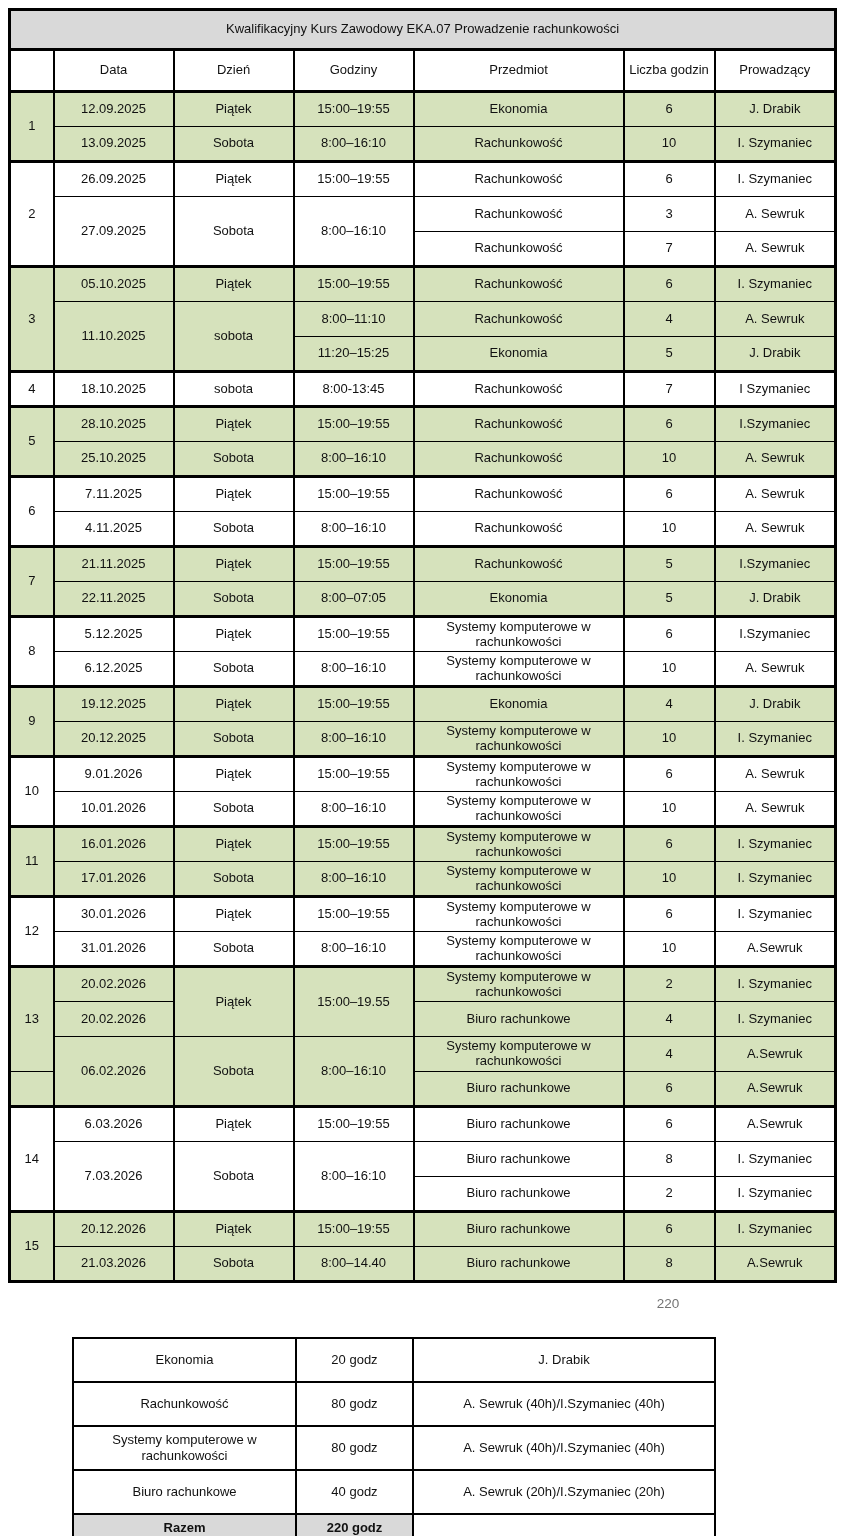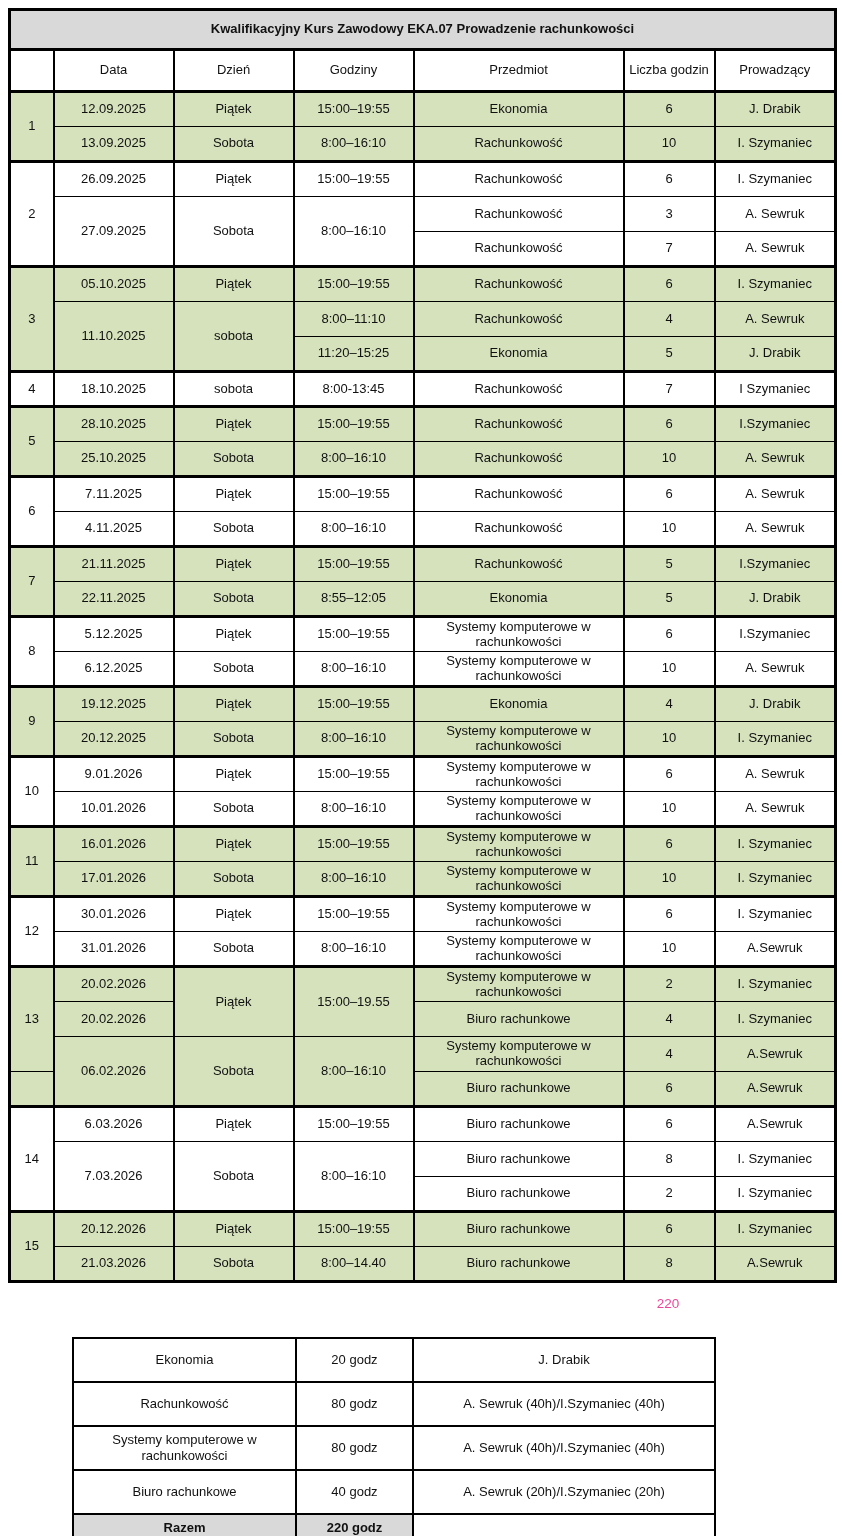--- a/index.html
+++ b/index.html
@@ -9,28 +9,28 @@
 
   
   .sched { width:826px; border:3px solid #000; }
   .sched td, .sched th {
     border:solid #000; border-width:1px 2px;
     text-align:center; vertical-align:middle;
     font-size:13px; padding:1px 4px; line-height:1.12; overflow:hidden;
   }
   .sched tr { height:35px; }
   tr.title-row { height:40px; }
-  .title-cell { background:#d9d9d9; font-weight:bold; font-size:17px; border:3px solid #000; }
+  .title-cell { background:#d9d9d9; font-weight:normal; font-size:17px; border:3px solid #000; }
   tr.head { height:42px; }
   tr.head th { font-weight:normal; border-top:3px solid #000; border-bottom:3px solid #000; white-space:nowrap; }
   tr.gs td { border-top:3px solid #000; }
   tr.green td { background:#d6e2bc; }
 
   
-  .t220 { width:92px; margin:13px 0 0 614px; text-align:center; font-size:13.5px; color:#ec4899; }
+  .t220 { width:92px; margin:13px 0 0 614px; text-align:center; font-size:13.5px; color:#737373; }
 
   
   .sum { width:642px; margin:26px 0 0 64px; border:2px solid #000; }
   .sum td { border:2px solid #000; text-align:center; vertical-align:middle; font-size:13px; height:40px; line-height:1.2; padding:1px 6px; }
   tr.razem { height:24px; }
   tr.razem td { background:#d9d9d9; font-weight:bold; height:24px; }
 </style>
 </head>
 <body>
 
@@ -176,21 +176,21 @@
       <td>21.11.2025</td>
       <td>Piątek</td>
       <td>15:00–19:55</td>
       <td>Rachunkowość</td>
       <td>5</td>
       <td>I.Szymaniec</td>
     </tr>
     <tr class="green">
       <td>22.11.2025</td>
       <td>Sobota</td>
-      <td>8:55–12:05</td>
+      <td>8:00–07:05</td>
       <td>Ekonomia</td>
       <td>5</td>
       <td>J. Drabik</td>
     </tr>
 
     <tr class="gs">
       <td rowspan="2">8</td>
       <td>5.12.2025</td>
       <td>Piątek</td>
       <td>15:00–19:55</td>

